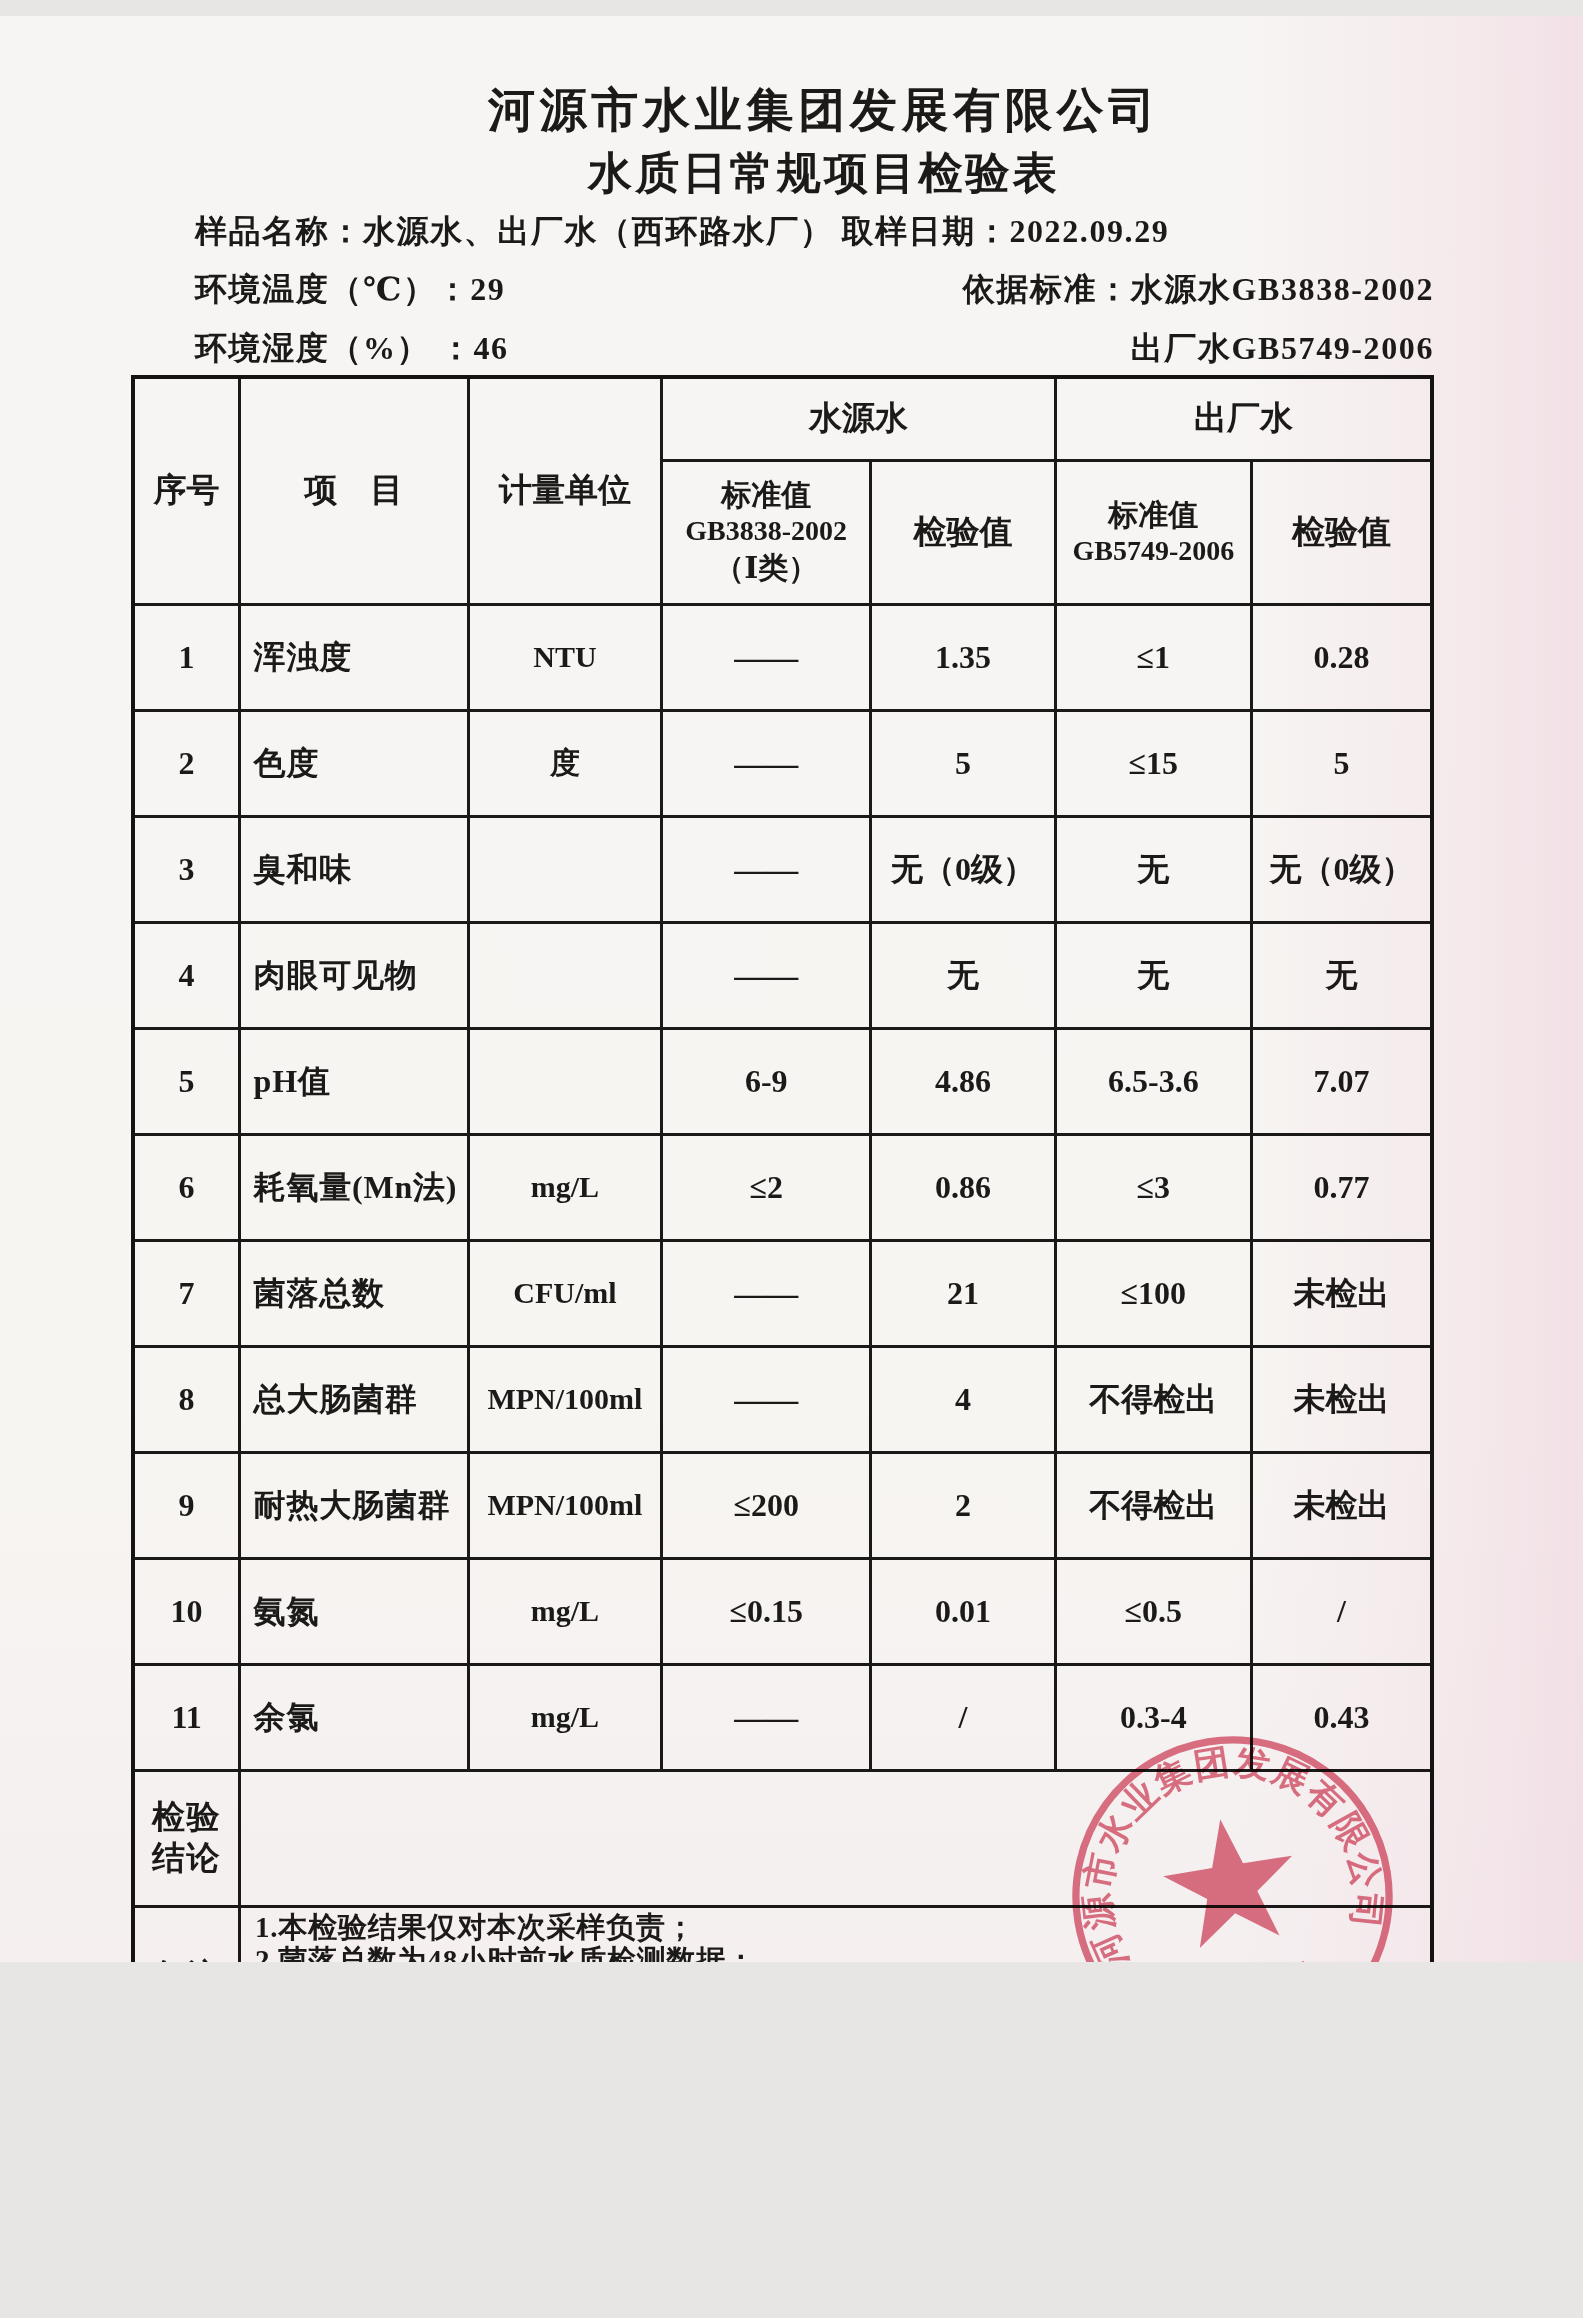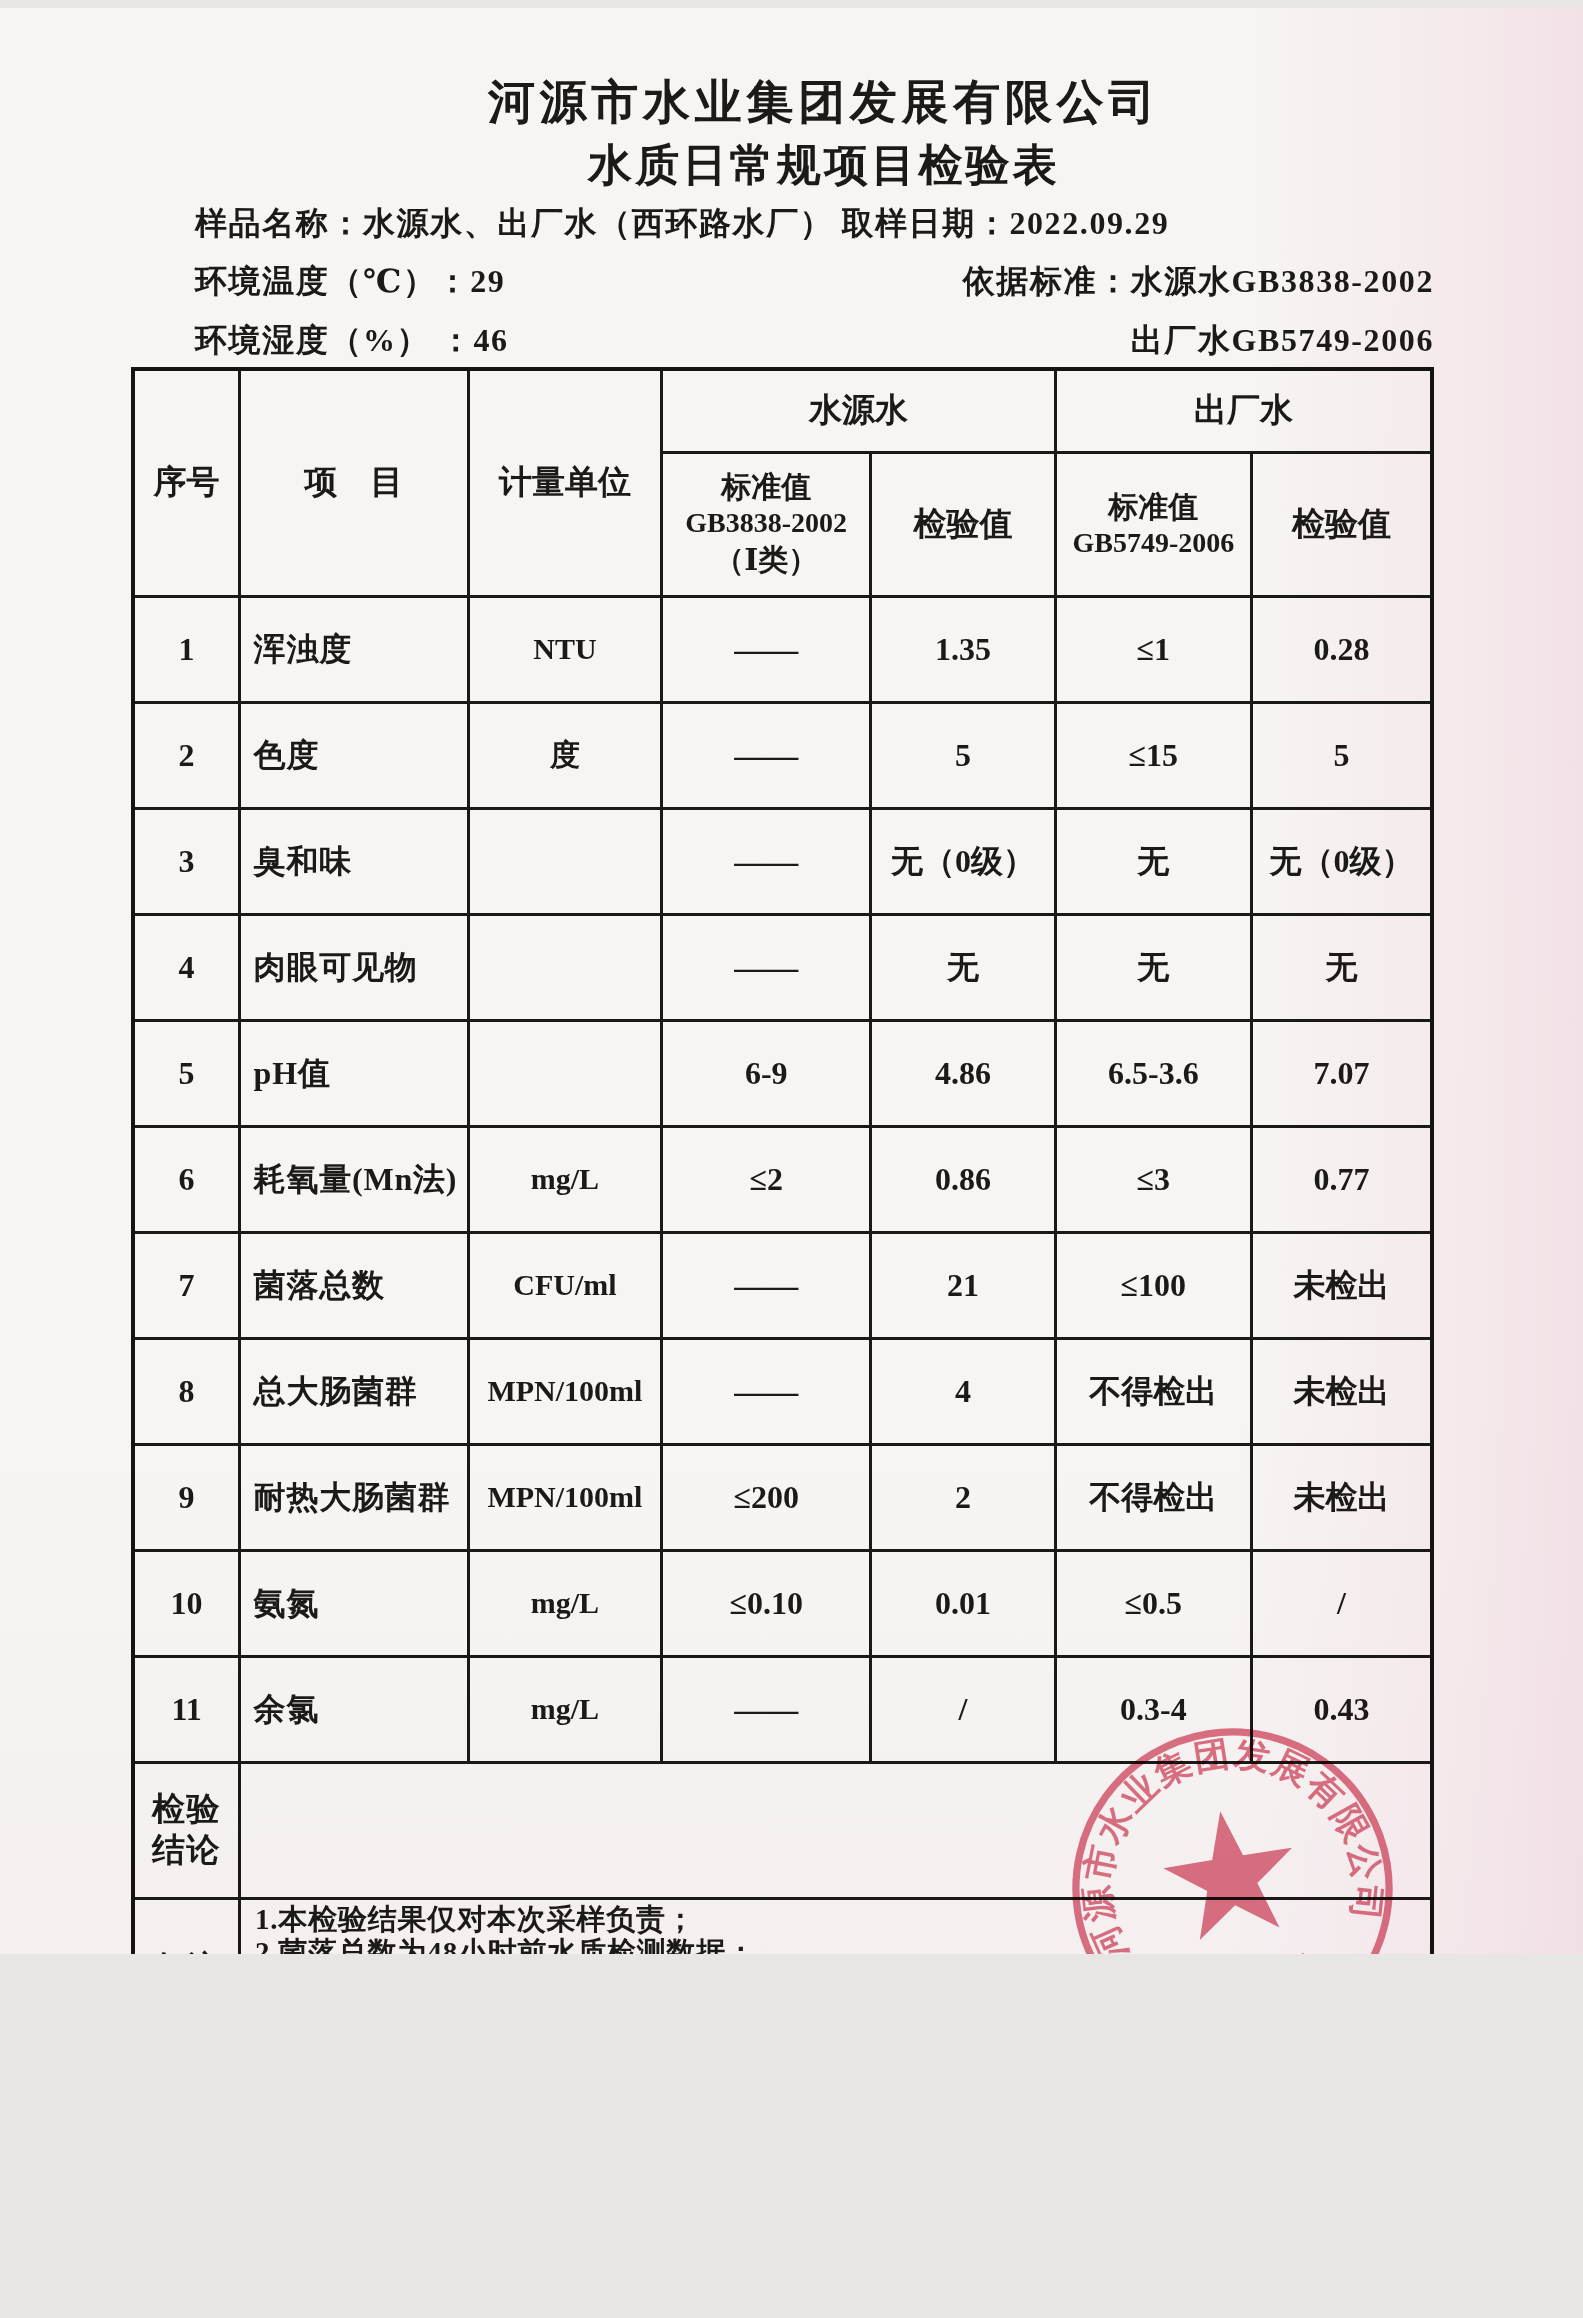--- a/index.html
+++ b/index.html
@@ -1,19 +1,19 @@
 <!DOCTYPE html>
 <html style="font-size:12.6px"><head>
 <meta charset="utf-8">
 <style>
   html,body{margin:0;padding:0;background:#e8e6e4;}
   .page{
     position:relative;
     width:1584px;height:1946px;
-    margin:8px auto;
+    margin:16px auto;
     background:
       linear-gradient(90deg, rgba(246,244,242,0) 78%, rgba(242,223,229,.55) 93%, rgba(240,218,226,.75) 100%),
       linear-gradient(180deg, #f7f5f3 0%, #f7f5f2 72%, #f5eff0 100%);
     font-family:"Liberation Serif","DejaVu Serif",serif;
     color:#1c1a18;
     overflow:hidden;
     text-decoration:underline;
   }
   .company{
     position:absolute;top:63px;left:71px;width:1506px;
@@ -208,21 +208,21 @@
           <td class="unit">MPN/100ml</td>
           <td>≤200</td>
           <td>2</td>
           <td>不得检出</td>
           <td>未检出</td>
         </tr>
         <tr class="datarow">
           <td>10</td>
           <td class="item">氨氮</td>
           <td class="unit">mg/L</td>
-          <td>≤0.10</td>
+          <td>≤0.15</td>
           <td>0.01</td>
           <td>≤0.5</td>
           <td>/</td>
         </tr>
         <tr class="datarow">
           <td>11</td>
           <td class="item">余氯</td>
           <td class="unit">mg/L</td>
           <td>——</td>
           <td>/</td>

